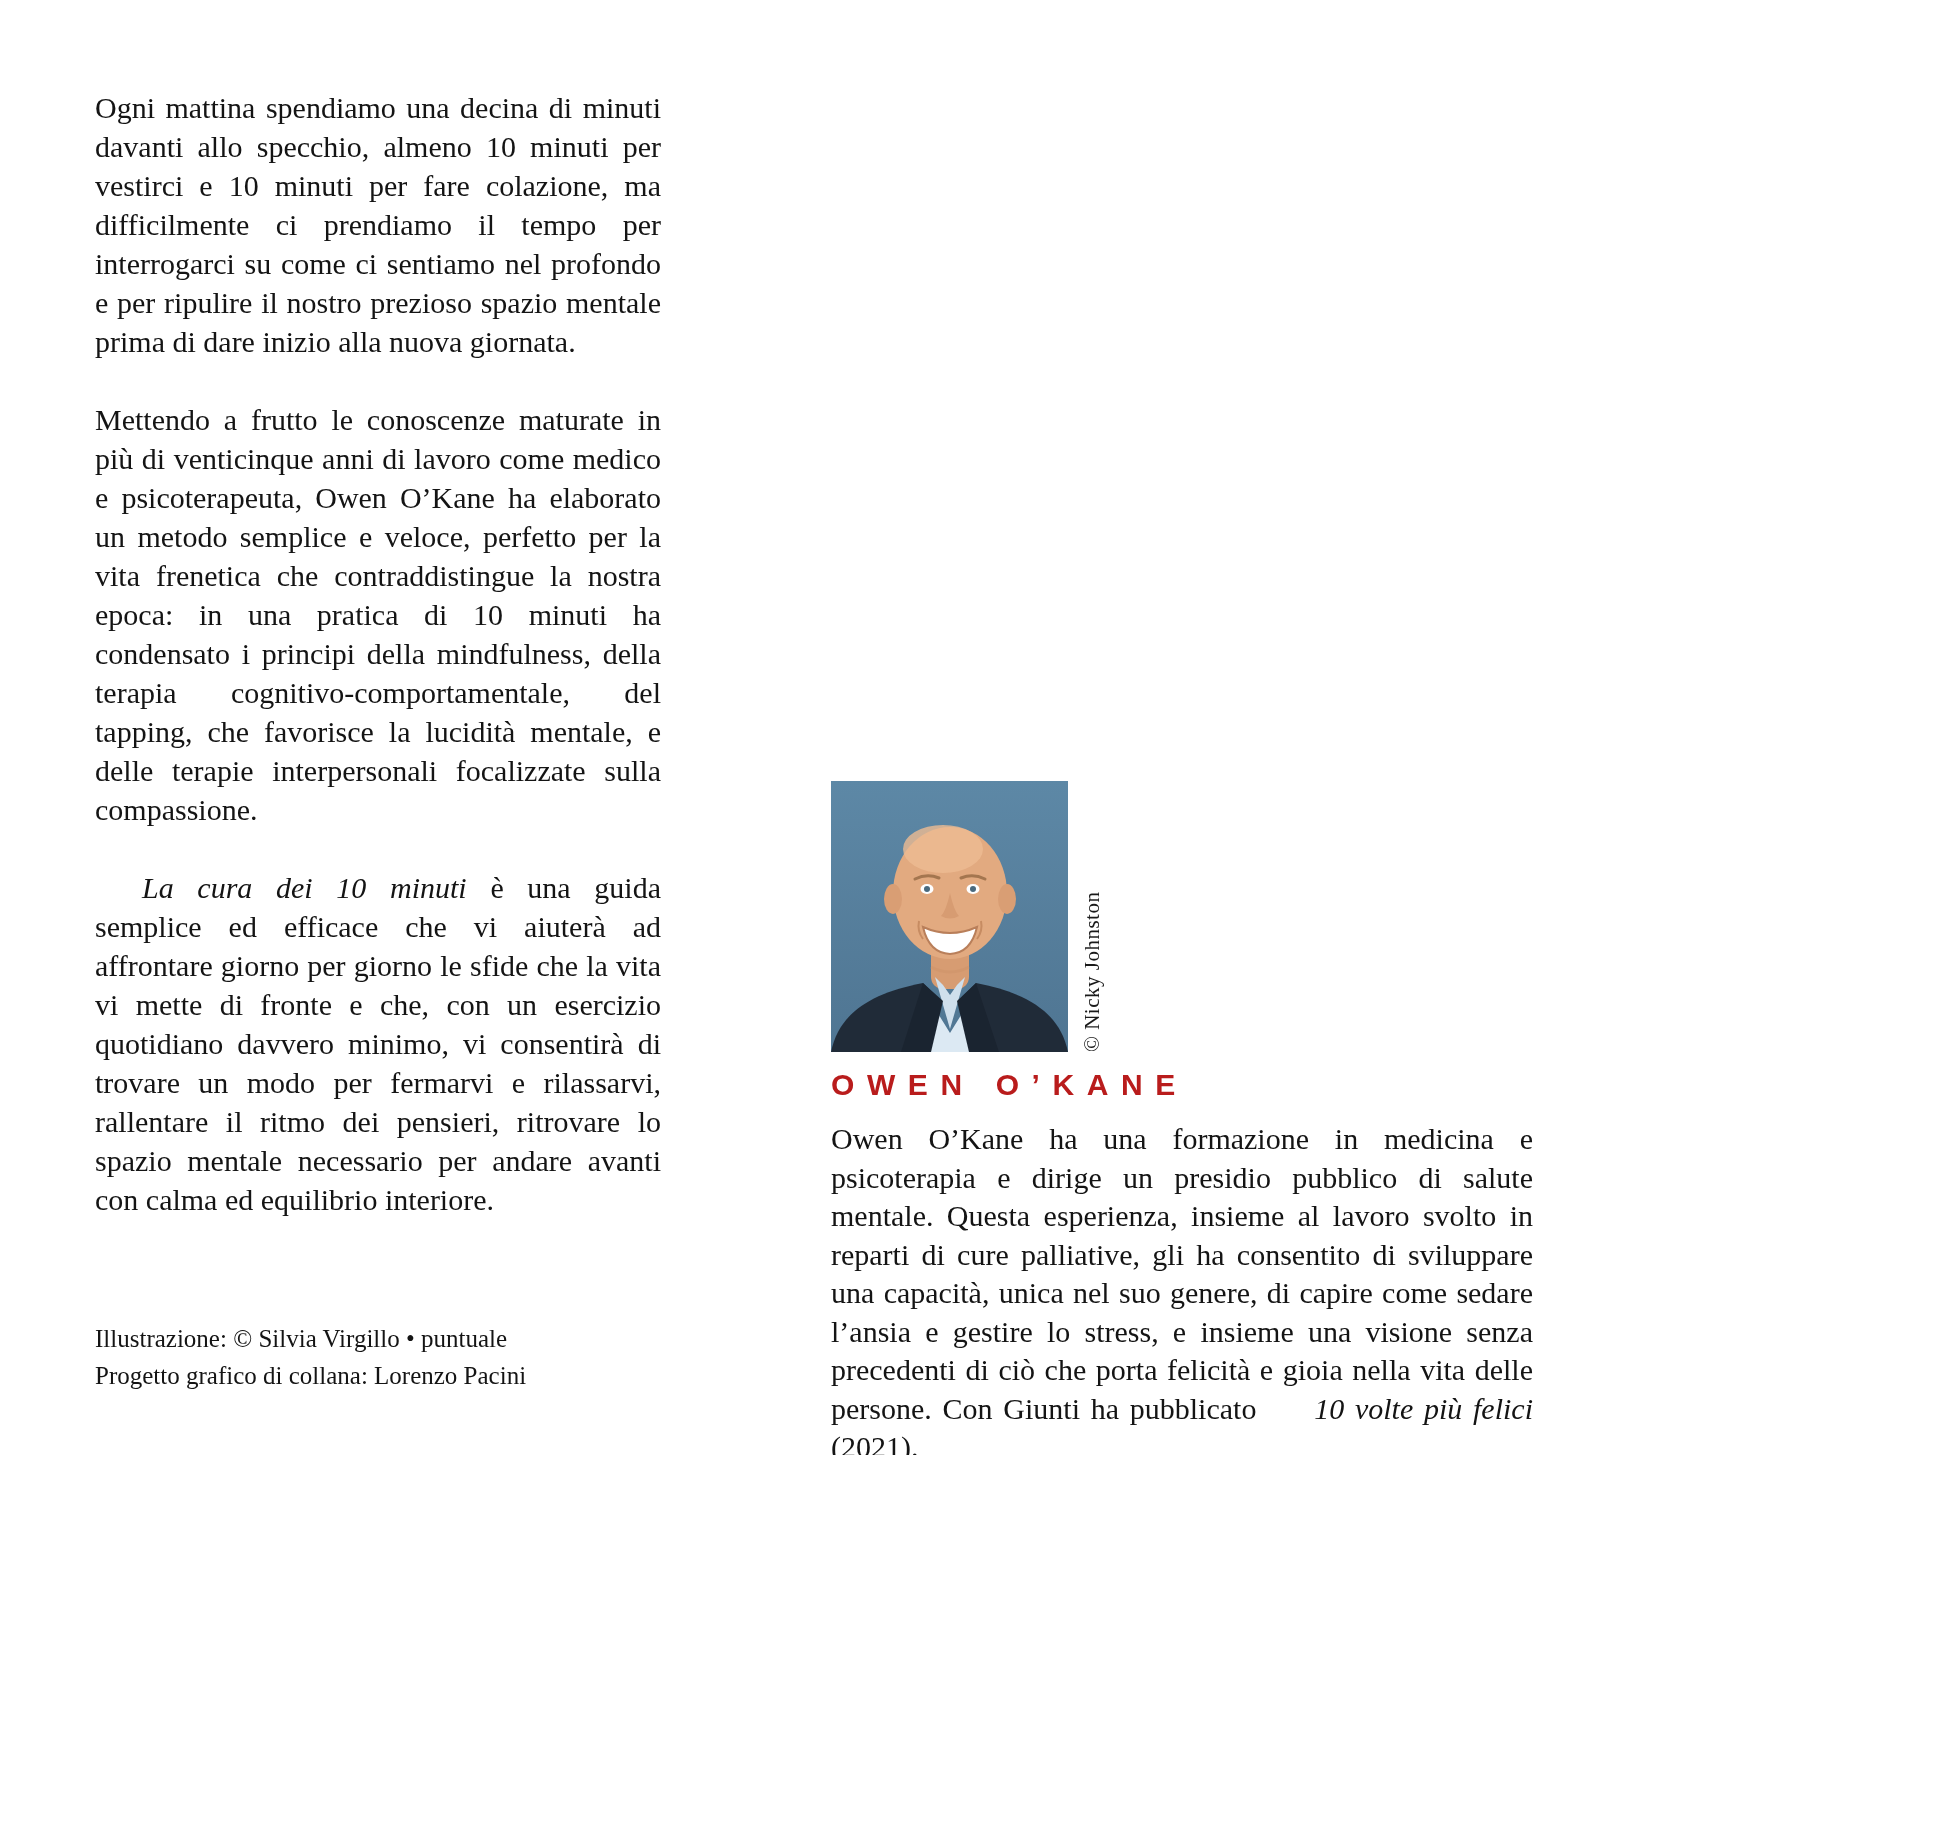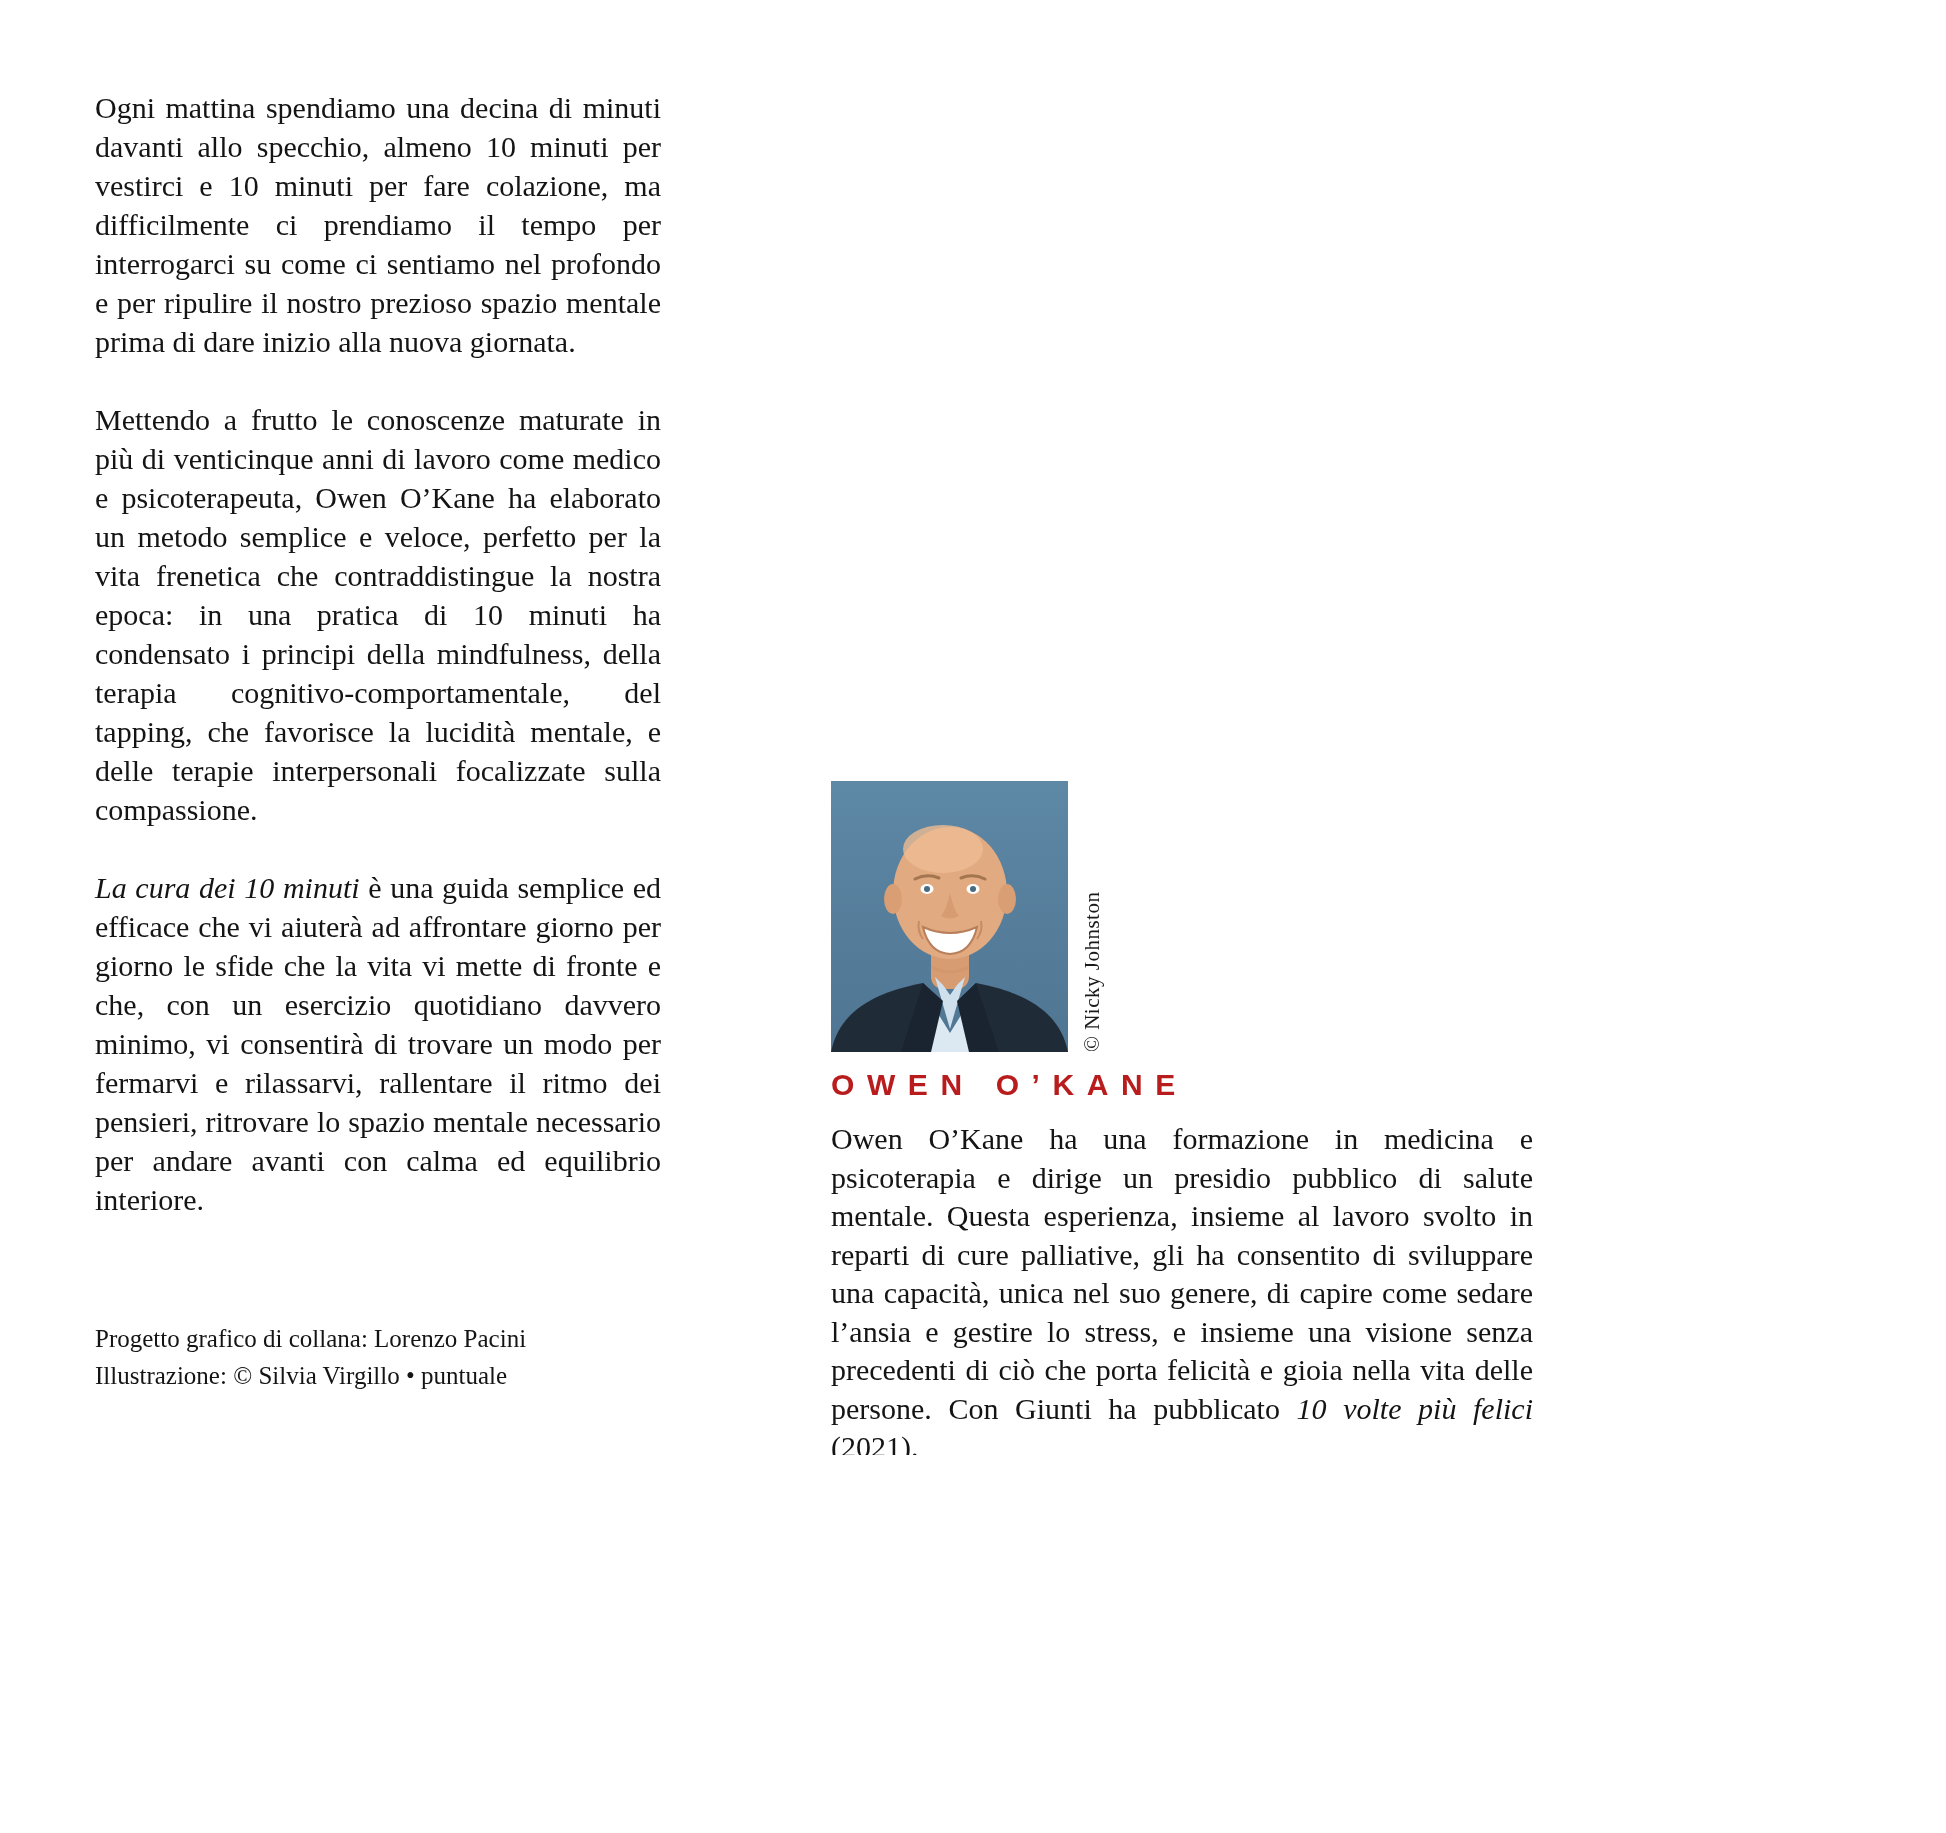--- a/index.html
+++ b/index.html
@@ -25,21 +25,21 @@
     width: 566px;
     font-size: 30px;
     line-height: 39px;
     text-align: justify;
     hyphens: auto;
     -webkit-hyphens: auto;
   }
   .left-col p {
     margin: 0 0 39px 0;
   }
-  .italic { font-style: italic; }
+  .italic { font-style: italic; margin-left: 47px; }
 
   .credits {
     position: absolute;
     left: 95px;
     top: 1320px;
     width: 600px;
     font-size: 25px;
     line-height: 37px;
     text-align: left;
   }
@@ -98,22 +98,22 @@
 
   <div class="left-col">
     <p>Ogni mattina spendiamo una decina di minuti davanti allo specchio, almeno 10 minuti per vestirci e 10 minuti per fare colazione, ma difficilmente ci prendiamo il tempo per interrogarci su come ci sentiamo nel profondo e per ripulire il nostro prezioso spazio mentale prima di dare inizio alla nuova giornata.</p>
     <p>Mettendo a frutto le conoscenze maturate in più di venticinque anni di lavoro come medico e psicoterapeuta, Owen O’Kane ha elaborato un metodo semplice e veloce, perfetto per la vita frenetica che contraddistingue la nostra epoca: in una pratica di 10 minuti ha condensato i principi della mindfulness, della terapia cognitivo-comportamentale, del tapping, che favorisce la lucidità mentale, e delle terapie interpersonali focalizzate sulla compassione.</p>
     <p>
       <span class="italic">La cura dei 10 minuti</span><span> è una guida semplice ed efficace che vi aiuterà ad affrontare giorno per giorno le sfide che la vita vi mette di fronte e che, con un esercizio quotidiano davvero minimo, vi consentirà di trovare un modo per fermarvi e rilassarvi, rallentare il ritmo dei pensieri, ritrovare lo spazio mentale necessario per andare avanti con calma ed equilibrio interiore.</span>
     </p>
   </div>
 
   <div class="credits">
+    <div>Illustrazione: © Silvia Virgillo • puntuale</div>
     <div>Progetto grafico di collana: Lorenzo Pacini</div>
-    <div>Illustrazione: © Silvia Virgillo • puntuale</div>
   </div>
 
   <div class="photo-wrap">
     <svg width="237" height="271" viewBox="0 0 237 271" xmlns="http://www.w3.org/2000/svg">
       <defs>
         <linearGradient id="bgGrad" x1="0" y1="0" x2="0" y2="1">
           <stop offset="0" stop-color="#5d88a6"></stop>
           <stop offset="1" stop-color="#4f7592"></stop>
         </linearGradient>
       </defs>

